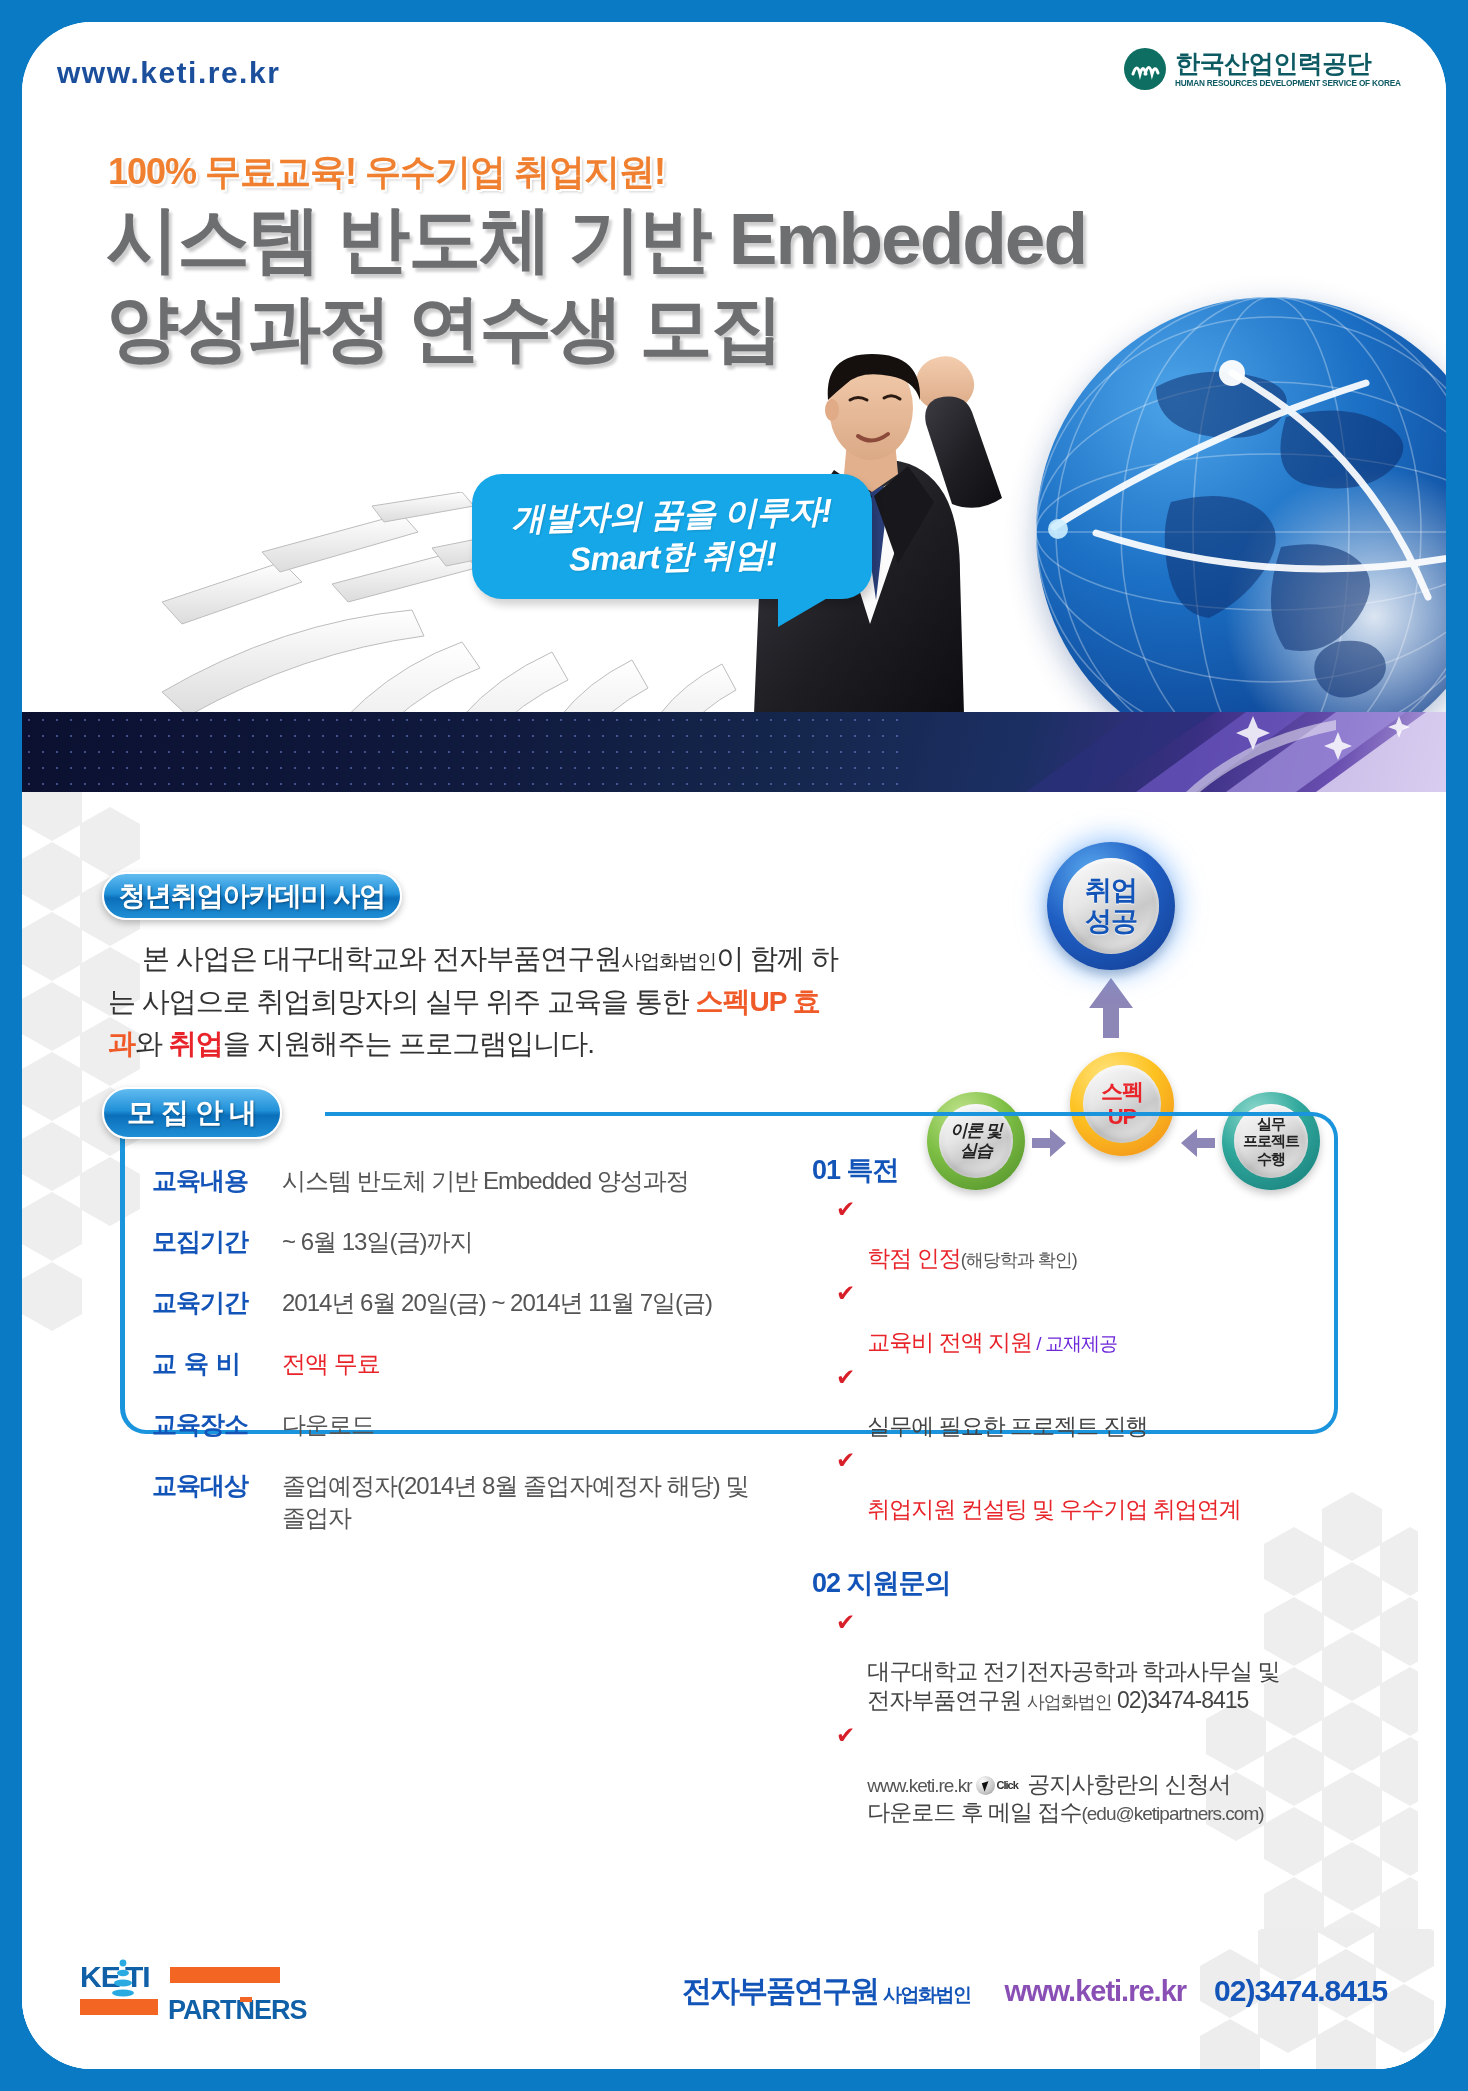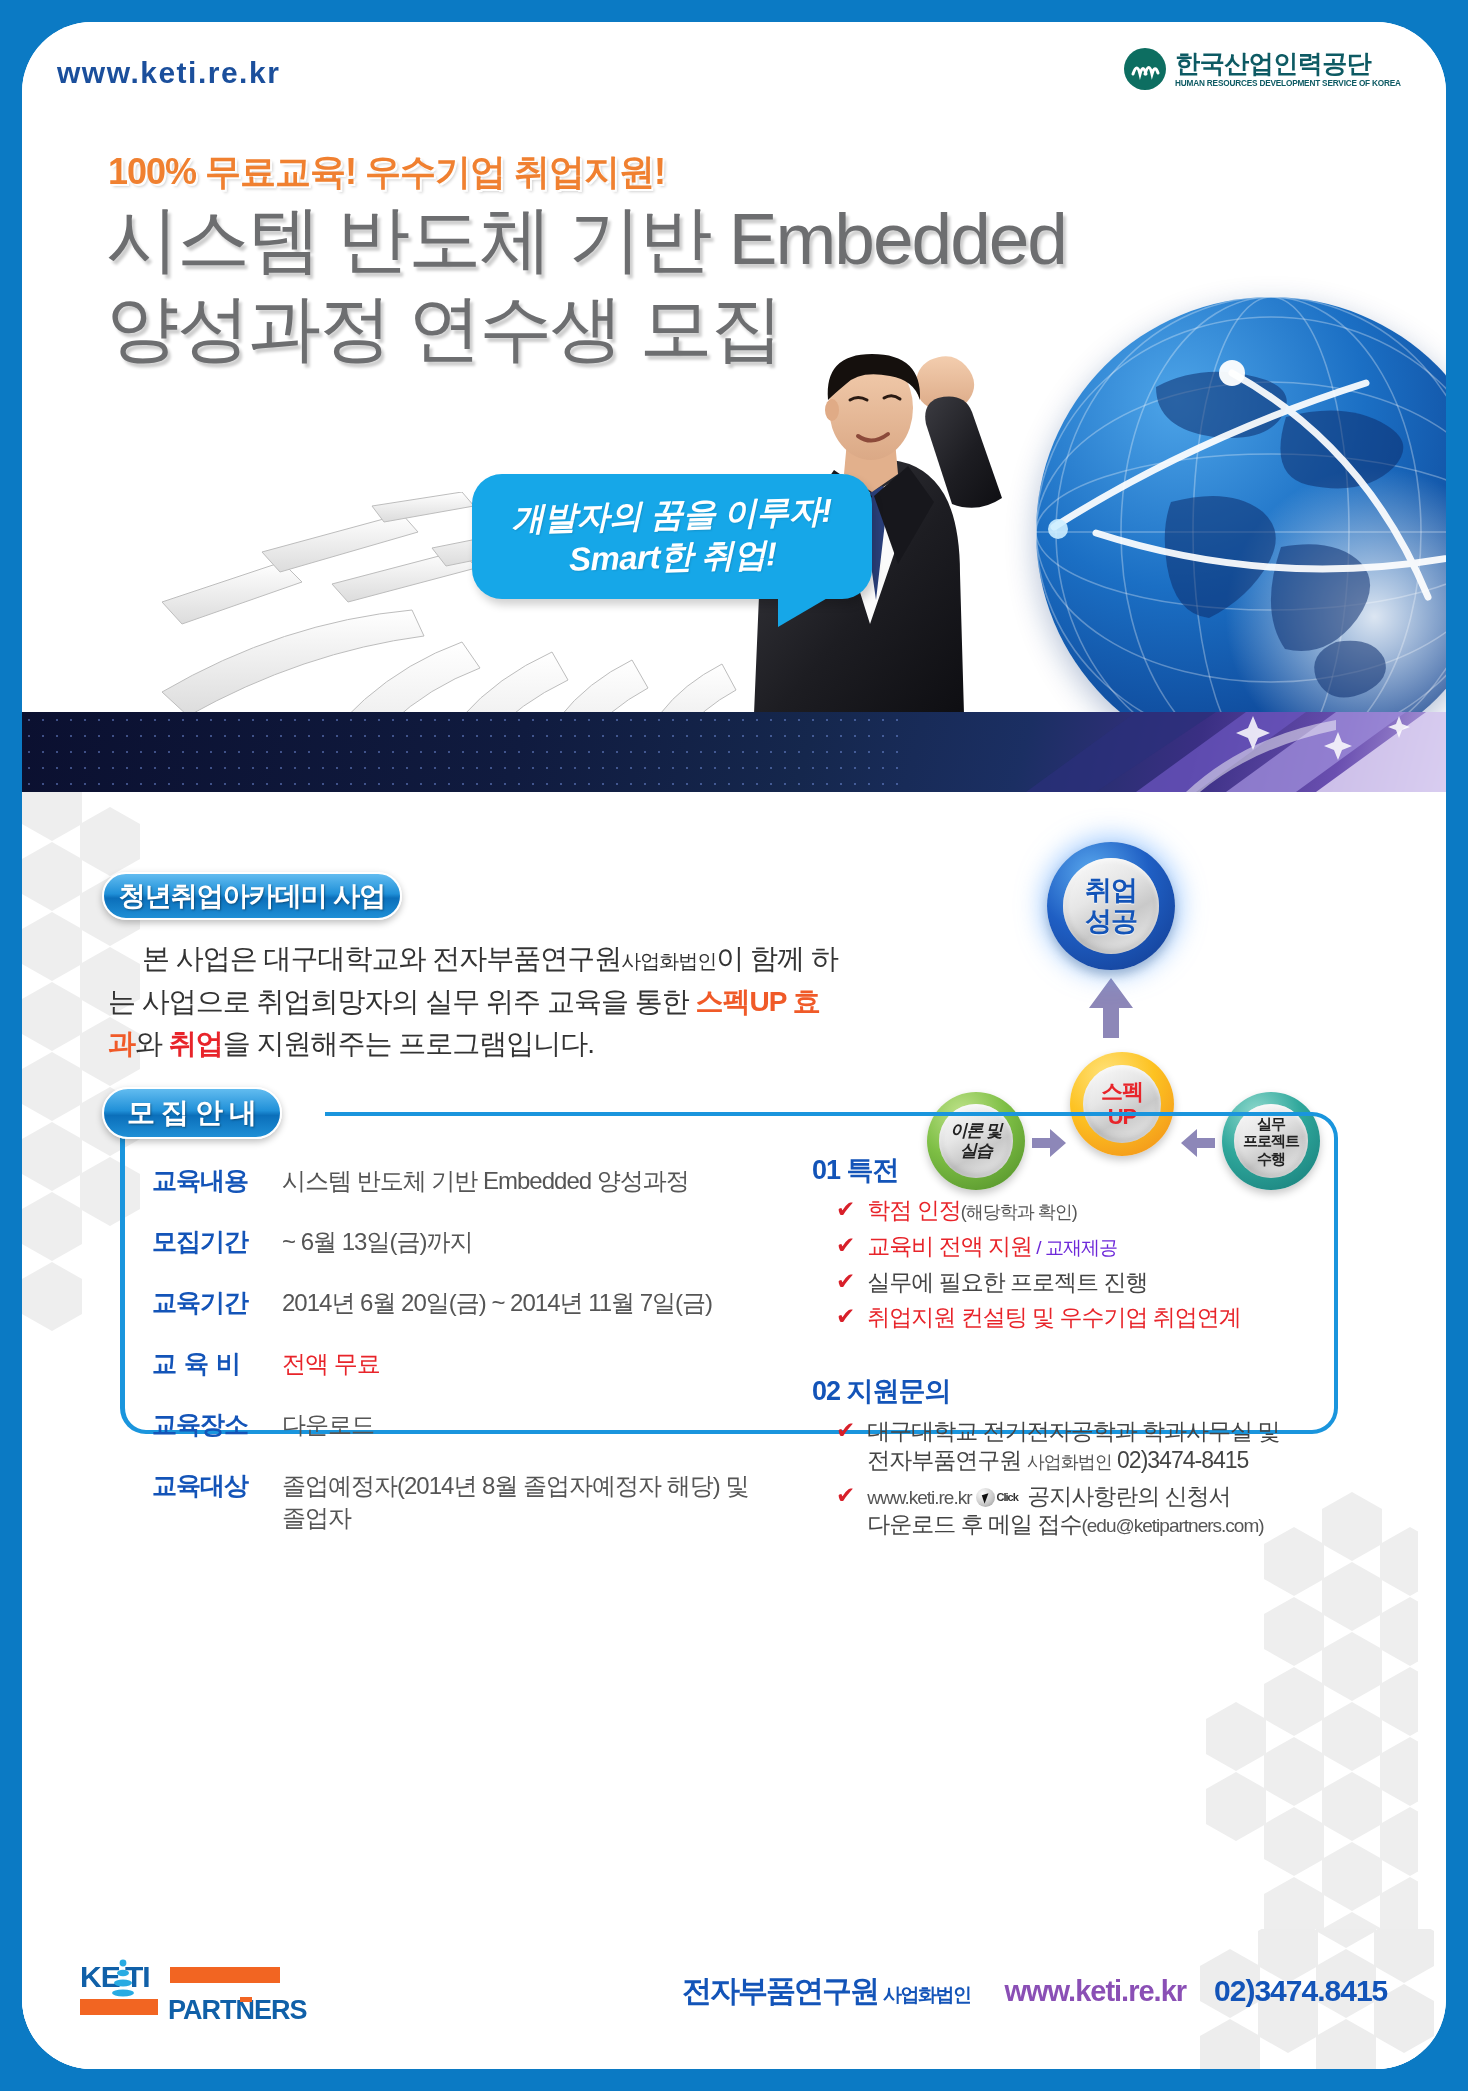--- a/index.html
+++ b/index.html
@@ -56,21 +56,21 @@
   }
 
   .kicker {
     position:absolute; left:86px; top:126px;
     font-size:36px; font-weight:bold; color:#f08030;
     letter-spacing:-1px;
     text-shadow:2px 2px 0 rgba(255,255,255,.95), 3px 3px 3px rgba(0,0,0,.18);
   }
   .title {
     position:absolute; left:84px; top:172px;
-    font-size:73px; font-weight:normal; color:#6d6e70;
+    font-size:73px; font-weight:bold; color:#6d6e70;
     letter-spacing:-2px; line-height:1.22;
     text-shadow:3px 4px 3px rgba(0,0,0,.20);
     white-space:pre-line;
   }
 
   
   .bubble {
     position:absolute; left:450px; top:452px;
     width:400px; height:125px;
     background:#16a7e8; border-radius:30px;
@@ -219,21 +219,21 @@
   .row .v { font-size:24px; color:#555555; letter-spacing:-1px; }
   .row .v.red { color:#e8242a; }
 
   
   .rcol { position:absolute; left:790px; top:360px; width:520px; z-index:4; }
   .sec-h {
     font-size:27px; font-weight:bold; color:#1354b8; letter-spacing:-1px; margin-bottom:8px;
   }
   .bul { display:flex; gap:12px; margin:0 0 7px 24px; align-items:flex-start; }
   .chk { color:#d8202a; font-size:23px; line-height:1.15; flex:0 0 auto; font-weight:bold; }
-  .bul .t { font-size:23px; color:#444; letter-spacing:-1px; line-height:1.25; }
+  .bul .t { font-size:23px; color:#444; letter-spacing:-1px; line-height:1.25;margin-top:48px; }
   .bul .t.red { color:#e8242a; }
   .bul .t .sm { font-size:18px; color:#555; }
   .bul .t .sm2 { font-size:19px; color:#555; }
   .sec-gap { height:34px; }
   .click-badge {
     display:inline-flex; align-items:center; gap:2px; vertical-align:middle;
     margin:0 4px;
   }
   .click-badge .circ {
     width:19px;height:19px;border-radius:50%;

